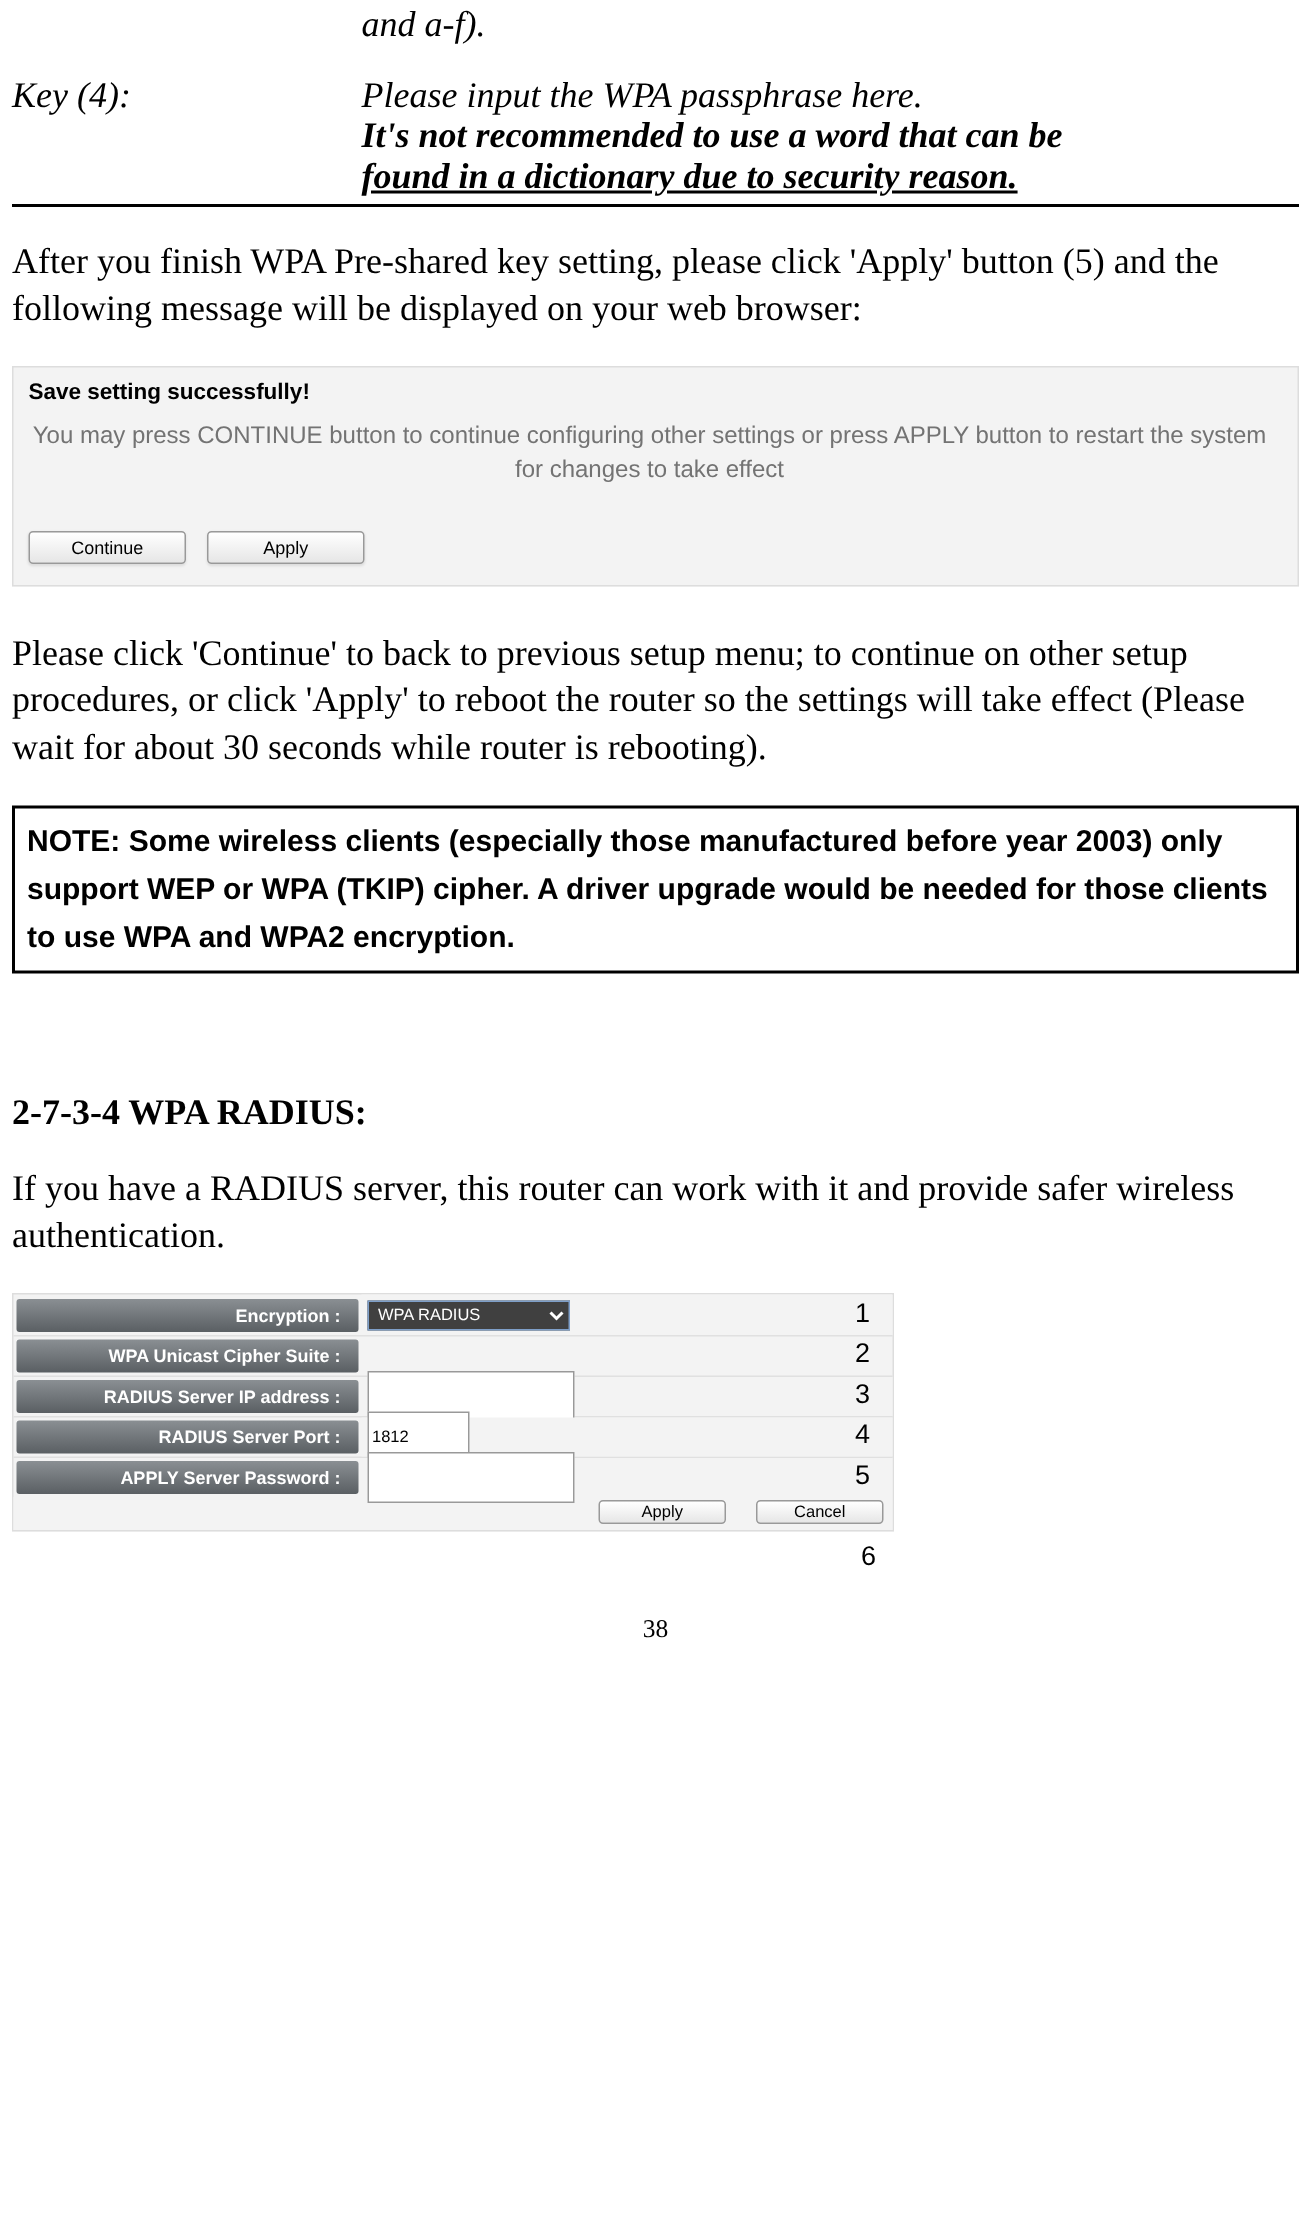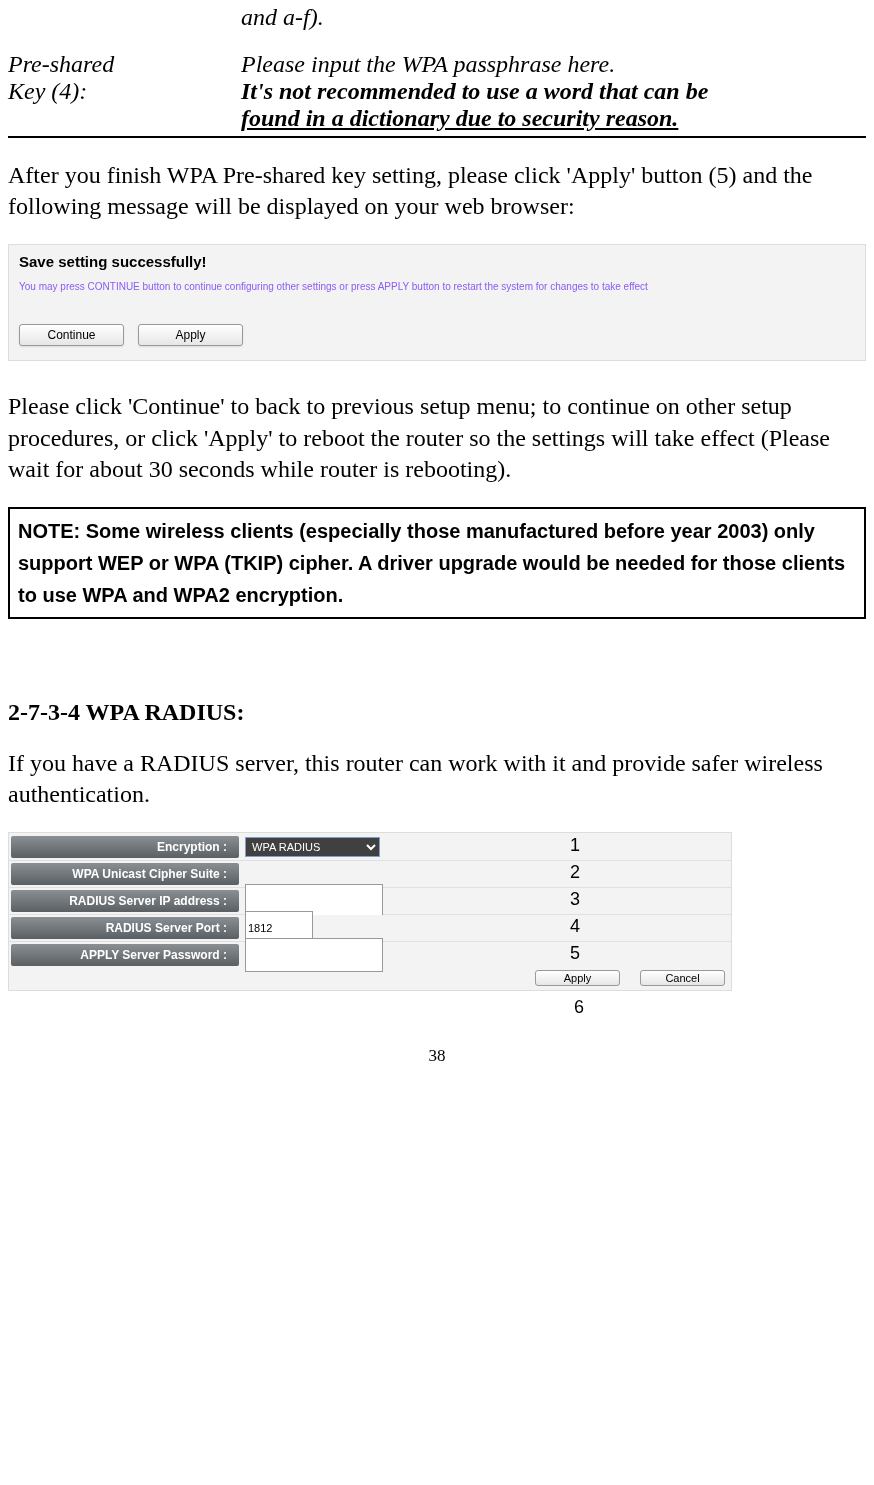--- a/index.html
+++ b/index.html
@@ -47,24 +47,25 @@
       border: 1px solid #ddd;
     }
     .msgbox-title {
       font-family: Arial, sans-serif;
       font-weight: bold;
       font-size: 15px;
       margin-bottom: 10px;
     }
     .msgbox-desc {
       font-family: Arial, sans-serif;
-      font-size: 10px;
-      color: #8b5cf6;
+      font-size: 16px;
+      color: #737373;
       margin-bottom: 24px;
       line-height: 1.4;
+      text-align: center;
     }
     .msgbtn {
       background: linear-gradient(#ffffff, #e6e6e6);
       border: 1px solid #999;
       border-radius: 3px;
       font-family: Arial, sans-serif;
       font-size: 12px;
       padding: 3px 0;
       margin-right: 8px;
       width: 105px;
@@ -79,21 +80,21 @@
       font-size: 20px;
       line-height: 1.6;
       margin-bottom: 80px;
     }
     .section-title {
       font-weight: bold;
       font-size: 24px;
       margin-bottom: 22px;
     }
     .config-area {
-      width: 724px;
+      width: 588px;
       position: relative;
       margin-bottom: 6px;
     }
     .config-bg {
       background: #f3f3f3;
       border: 1px solid #ddd;
     }
     .config-row {
       display: flex;
       align-items: center;
@@ -195,21 +196,20 @@
       margin-top: 28px;
     }
   </style>
 </head>
 <body>
 
 <div class="fragment-top">and a-f).</div>
 
 <div class="table-row">
   <div class="table-label italic">
-    <div>Pre-shared</div>
     <div>Key (4):</div>
   </div>
   <div class="table-desc">
     <div class="italic">Please input the WPA passphrase here.</div>
     <div class="italic bold">It's not recommended to use a word that can be</div>
     <div class="italic bold underline">found in a dictionary due to security reason.</div>
   </div>
 </div>
 
 <div class="hr-line"></div>

